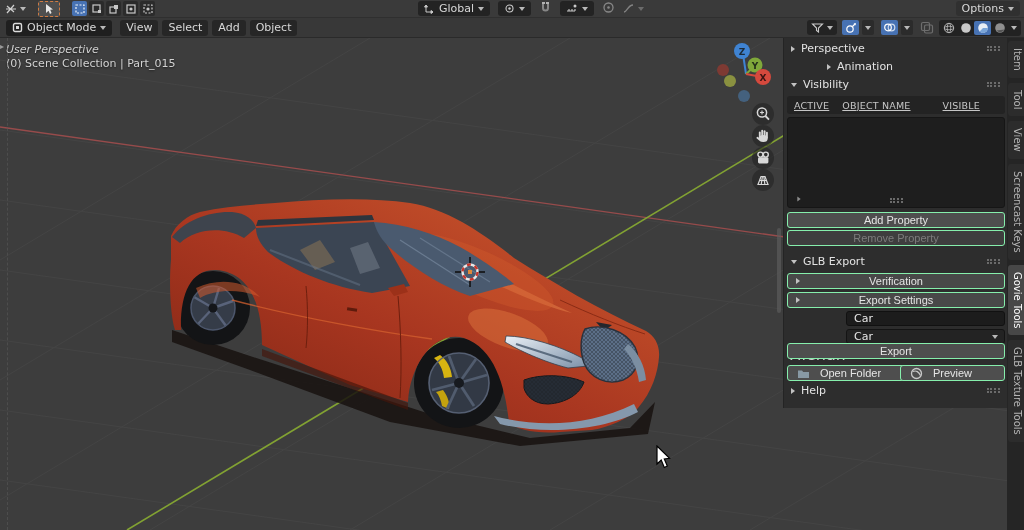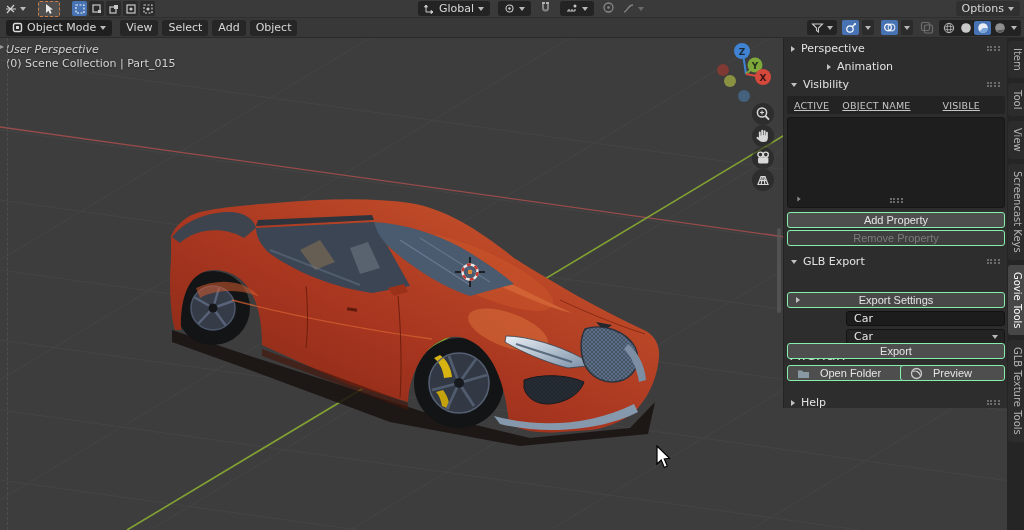--- a/index.html
+++ b/index.html
@@ -458,20 +458,24 @@
   </div>
 
   <button class="pbtn" style="top:174px;">Add Property</button>
   <button class="pbtn disabled" style="top:192px;">Remove Property</button>
 
   <div class="phead" style="top:215px;">
     <span class="tri-d"></span>
     <span>GLB Export</span>
     <span class="grip"></span>
   </div>
+  <button class="pbtn" style="top:235px; background:#484848;">
+    <span class="tri-r"></span>
+    <span>Verification</span>
+  </button>
   <button class="pbtn" style="top:254px; background:#484848;">
     <span class="tri-r"></span>
     <span>Export Settings</span>
   </button>
 
   <div style="position:absolute; top:273px; left:0; width:224px; height:16px;">
     <span class="frow-label">Filename:</span>
     <input class="ffield" value="Car" style="">
   </div>
   <div style="position:absolute; top:291px; left:0; width:224px; height:16px;">
@@ -491,21 +495,21 @@
     <span>Open Folder</span>
   </button>
   <button class="pbtn" style="top:327px; left:116px; width:105px;">
     <svg width="13" height="13" style="position:absolute; left:9px;">
         <circle cx="6.5" cy="6.5" r="5" fill="none" stroke="#c8c8c8" stroke-width="1.3"></circle>
         <path d="M3,4.5 C6,3 9,5 10.5,8.5" fill="none" stroke="#c8c8c8" stroke-width="1.2"></path>
       </svg>
     <span>Preview</span>
   </button>
 
-  <div class="phead" style="top:356px;align-items:center;">
+  <div class="phead" style="top:344px;align-items:center;">
     <span class="tri-r"></span>
     <span>Help</span>
     <span class="grip"></span>
   </div>
 </div>
 
 <div id="tabstrip">
   <div class="vtab">Item</div>
   <div class="vtab">Tool</div>
   <div class="vtab">View</div>

